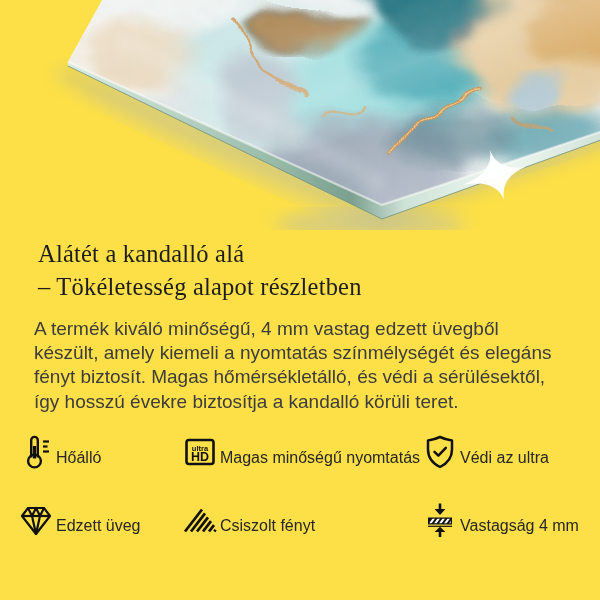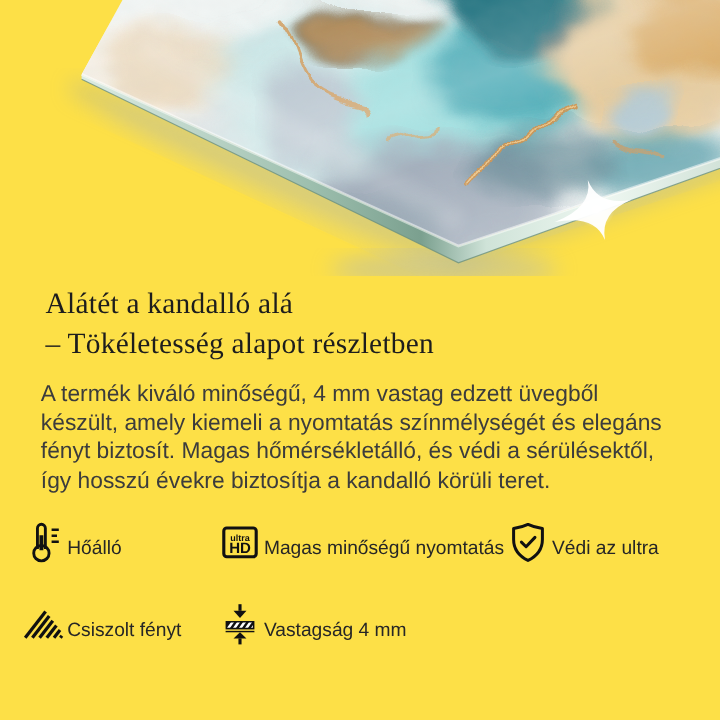--- a/index.html
+++ b/index.html
@@ -183,20 +183,31 @@
     <div class="feature">
       <svg class="ficon" viewBox="0 0 40 40">
         <g fill="none" stroke="#111111" stroke-width="2.5" stroke-linejoin="round">
           <path d="M20,5 C24,6.9 28,7.9 32,8.5 V17.5 C32,26 27.5,31.3 20,35 C12.5,31.3 8,26 8,17.5 V8.5 C12,7.9 16,6.9 20,5 Z"></path>
           <path d="M14.5,19.8 L18.4,23.6 L25.8,15.8" stroke-linecap="round"></path>
         </g>
       </svg>
       <span class="flabel">Védi az ultra</span>
     </div>
 
+    <div class="feature">
+      <svg class="ficon" viewBox="0 0 40 40">
+        <g fill="none" stroke="#111111" stroke-width="2.2" stroke-linejoin="round">
+          <path d="M12,8 H28 L34,16 L20,34 L6,16 Z"></path>
+          <path d="M6,16 H34"></path>
+          <path d="M12,8 L16,16 L20,8 L24,16 L28,8"></path>
+          <path d="M16,16 L20,34 L24,16"></path>
+        </g>
+      </svg>
+      <span class="flabel">Edzett üveg</span>
+    </div>
 
     <div class="feature">
       <svg class="ficon" viewBox="0 0 40 40">
         <g stroke="#111111" stroke-width="2.7" stroke-linecap="butt">
           <path d="M5,31.5 L22,9.5"></path>
           <path d="M11,31.5 L25,13.4"></path>
           <path d="M17,31.5 L28,17.3"></path>
           <path d="M23,31.5 L31,21.2"></path>
           <path d="M29,31.5 L34,25.1"></path>
           <path d="M34.3,31.5 L35.6,29.8"></path>

